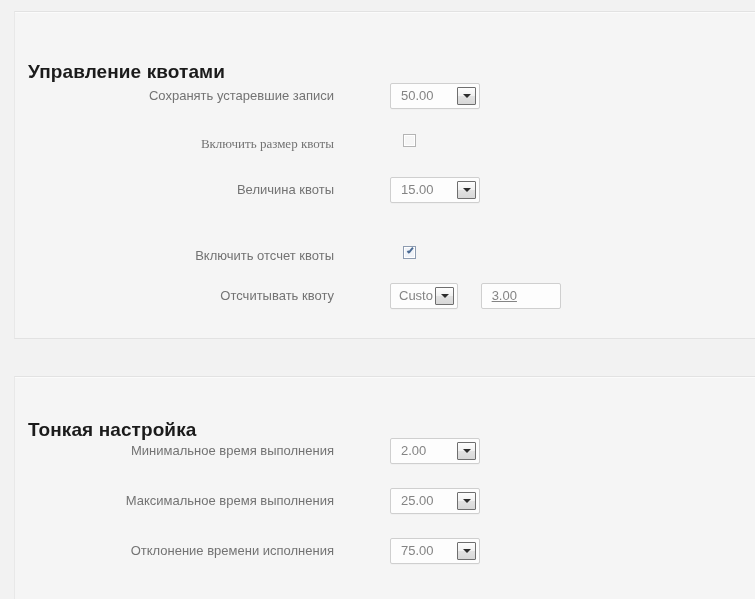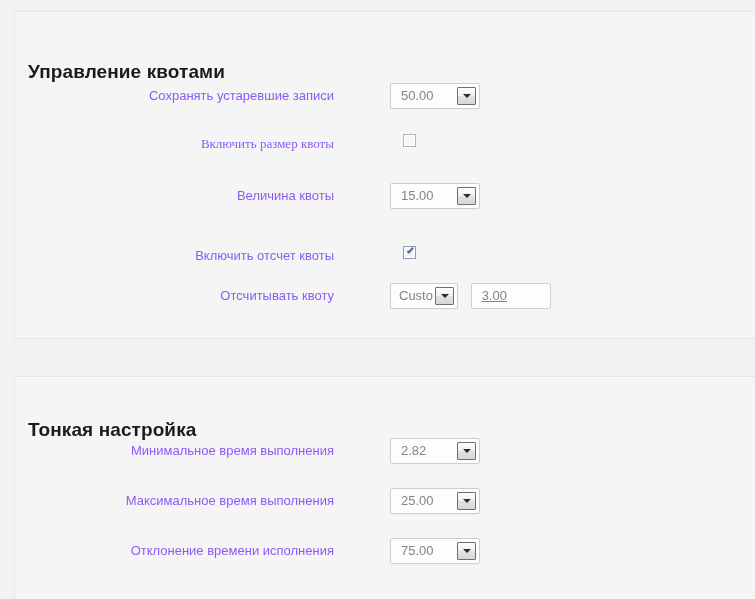--- a/index.html
+++ b/index.html
@@ -64,21 +64,21 @@
     width: 100%;
     height: 28px;
   }
   .row-label {
     position: absolute;
     left: 0;
     width: 319px;
     top: 4px;
     text-align: right;
     font-size: 13px;
-    color: #8b5cf6;
+    color: #737373;
     white-space: nowrap;
     line-height: 17px;
   }
   .row-control {
     position: absolute;
     left: 331px;
     top: 0;
     height: 28px;
     padding-left: 44px;
   }
@@ -152,21 +152,21 @@
     background: #fdfdfd;
     border: 1px solid #cfcfcf;
     border-radius: 2px;
     line-height: 24px;
     padding-left: 10px;
     font-size: 13px;
     color: #848484;
     overflow: hidden;
     white-space: nowrap;
   }
-  .gap-left { margin-left: 9px; text-decoration: underline; }
+  .gap-left { margin-left: 19px; text-decoration: underline; }
 
   
   .checkbox {
     position: relative;
     display: inline-block;
     vertical-align: top;
     margin-top: 3px;
     width: 13px;
     height: 13px;
     box-sizing: border-box;
@@ -227,21 +227,21 @@
       </div>
     </div>
 
     <div class="row" style="top:119px;font-family:Liberation Serif, serif;">
       <div class="row-label">Включить размер квоты</div>
       <div class="row-control" style="left:344px;">
         <div class="checkbox"></div>
       </div>
     </div>
 
-    <div class="row" style="top:171px;">
+    <div class="row" style="top:165px;">
       <div class="row-label">Величина квоты</div>
       <div class="row-control">
         <div class="combo combo-w-num">
           <div class="combo-value">15.00</div>
           <div class="combo-btn">
             <span class="arrow"></span>
           </div>
         </div>
       </div>
     </div>
@@ -271,21 +271,21 @@
   </section>
 
   <section class="panel" id="panel-tuning">
 
     <h2 class="panel-title">Тонкая настройка</h2>
 
     <div class="row" style="top:61px;">
       <div class="row-label">Минимальное время выполнения</div>
       <div class="row-control">
         <div class="combo combo-w-num">
-          <div class="combo-value">2.82</div>
+          <div class="combo-value">2.00</div>
           <div class="combo-btn">
             <span class="arrow"></span>
           </div>
         </div>
       </div>
     </div>
 
     <div class="row" style="top:111px;">
       <div class="row-label">Максимальное время выполнения</div>
       <div class="row-control">

